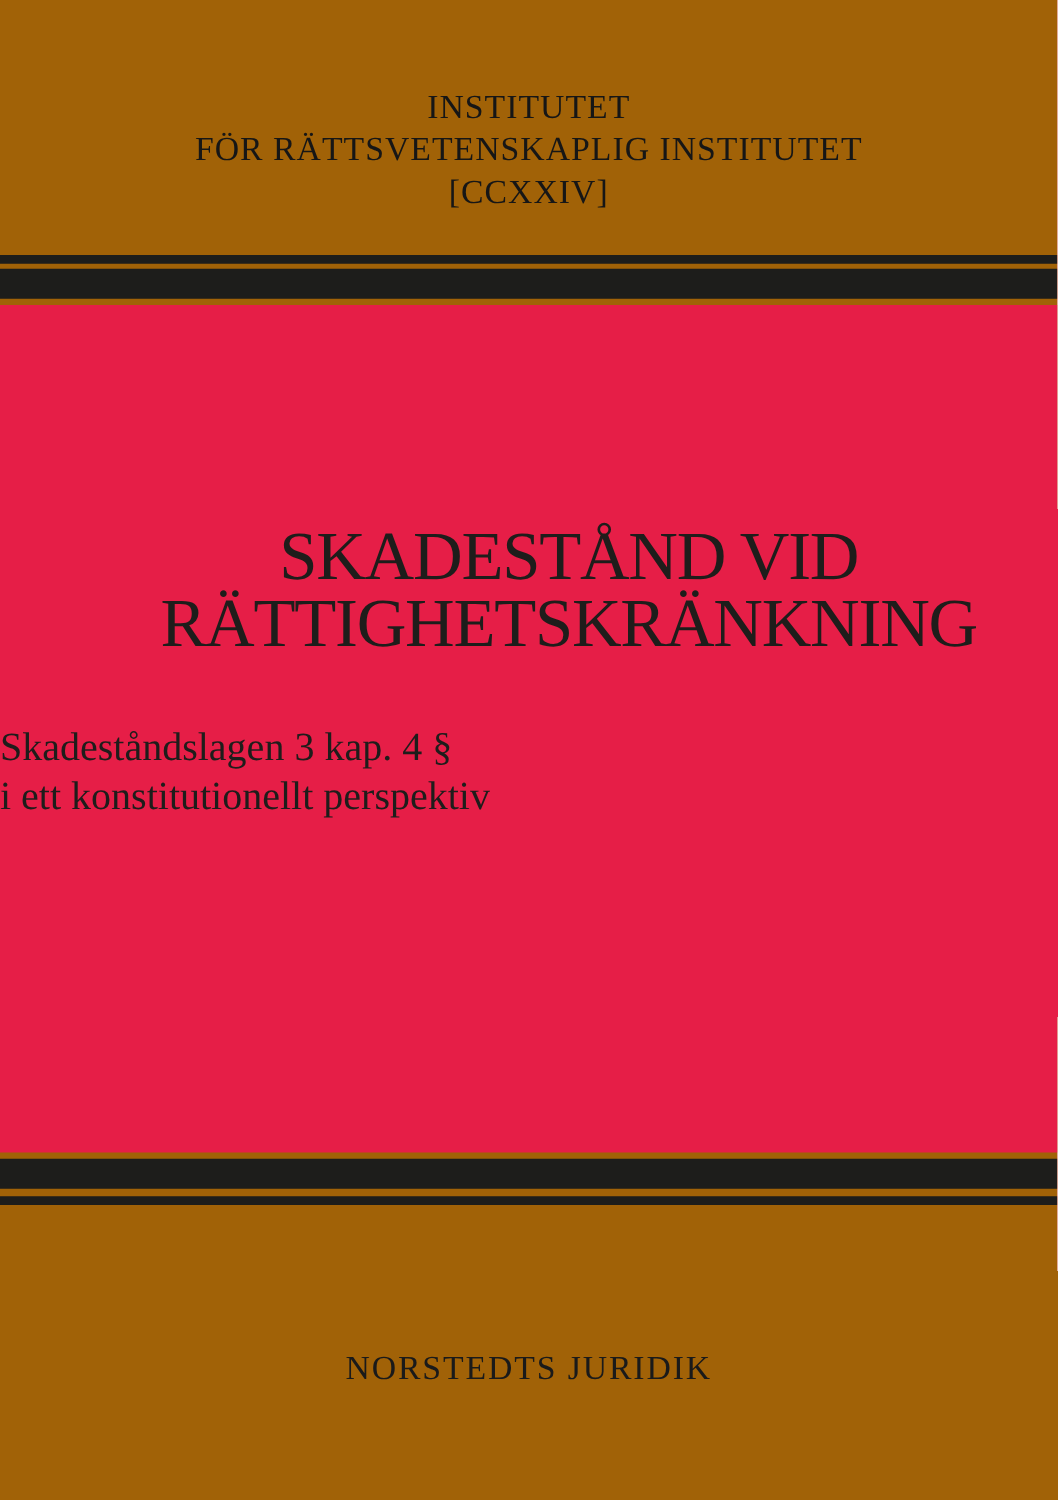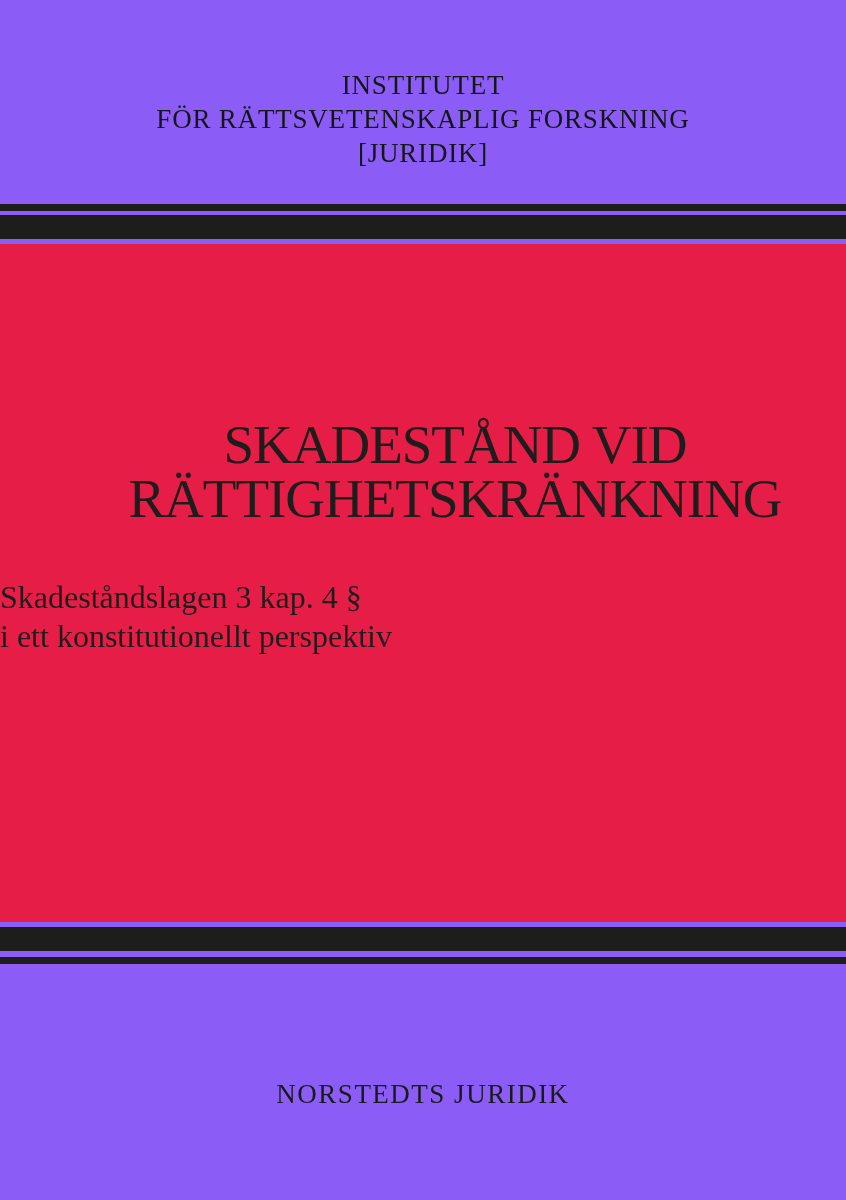--- a/index.html
+++ b/index.html
@@ -4,21 +4,21 @@
 <style>
   html, body {
     margin: 0;
     padding: 0;
     background: #ffffff;
   }
   .page {
     position: relative;
     width: 846px;
     height: 1200px;
-    background: #8b5cf6;
+    background: #a16207;
     overflow: hidden;
     font-family: "Liberation Serif", "DejaVu Serif", serif;
   }
 
   
   .institute {
     position: absolute;
     top: 68px;
     left: 0;
     width: 100%;
@@ -100,22 +100,22 @@
     letter-spacing: 1.5px;
   }
 </style>
 </head>
 <body>
 
 <div class="page">
 
   <div class="institute">
     <div>INSTITUTET</div>
-    <div>FÖR RÄTTSVETENSKAPLIG FORSKNING</div>
-    <div>[JURIDIK]</div>
+    <div>FÖR RÄTTSVETENSKAPLIG INSTITUTET</div>
+    <div>[CCXXIV]</div>
   </div>
 
   <div class="bar bar-thin-top"></div>
   <div class="bar bar-thick-top"></div>
 
   <div class="red-panel"></div>
 
 
   <div class="title">
     <div>SKADESTÅND VID</div>

